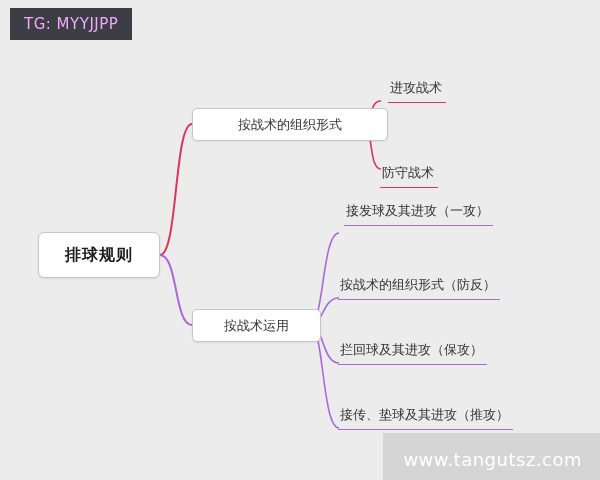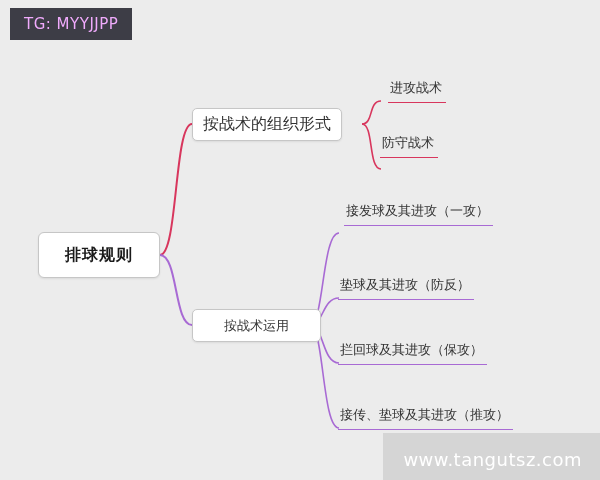--- a/index.html
+++ b/index.html
@@ -34,38 +34,38 @@
     box-shadow:0 1px 2px rgba(0,0,0,0.08);
     cursor:pointer;
   }
   .root-node{
     left:38px;top:232px;width:122px;height:46px;
     font-size:16px;font-weight:bold;color:#1a1a1a;
     border-radius:6px;
     letter-spacing:1px;
   }
   .branch1-node{
-    left:192px;top:108px;width:150px;height:33px;
-    font-size:16px;
+    left:192px;top:108px;width:196px;height:33px;
+    font-size:13px;
   }
   .branch2-node{
     left:192px;top:309px;width:129px;height:33px;
     font-size:13px;
   }
   .leaf{
     position:absolute;
     font-size:13px;color:#333;
     padding:0 4px 5px 2px;
     white-space:nowrap;
     cursor:pointer;
   }
   .leaf.b1{border-bottom:1.6px solid #d8365d;}
   .leaf.b2{border-bottom:1.6px solid #a86ad4;}
   .leaf-1a{left:388px;top:79px;}
-  .leaf-1b{left:380px;top:134px;}
+  .leaf-1b{left:380px;top:164px;}
   .leaf-2a{left:338px;top:202px;margin-left:6px;}
   .leaf-2b{left:338px;top:276px;}
   .leaf-2c{left:338px;top:341px;}
   .leaf-2d{left:338px;top:406px;text-align:center;}
 
   .tg-badge{
     position:absolute;left:10px;top:8px;
     background:#3d3d46;color:#f0abfc;
     font-size:15px;
     padding:7px 14px;
@@ -119,21 +119,21 @@
     <span>进攻战术</span>
   </div>
   <div class="leaf b1 leaf-1b">
     <span>防守战术</span>
   </div>
 
   <div class="leaf b2 leaf-2a">
     <span>接发球及其进攻（一攻）</span>
   </div>
   <div class="leaf b2 leaf-2b">
-    <span>垫球及其进攻（防反）</span>
+    <span>按战术的组织形式（防反）</span>
   </div>
   <div class="leaf b2 leaf-2c">
     <span>拦回球及其进攻（保攻）</span>
   </div>
   <div class="leaf b2 leaf-2d">
     <span>接传、垫球及其进攻（推攻）</span>
   </div>
 
   <div class="watermark">
     <span>www.tangutsz.com</span>

